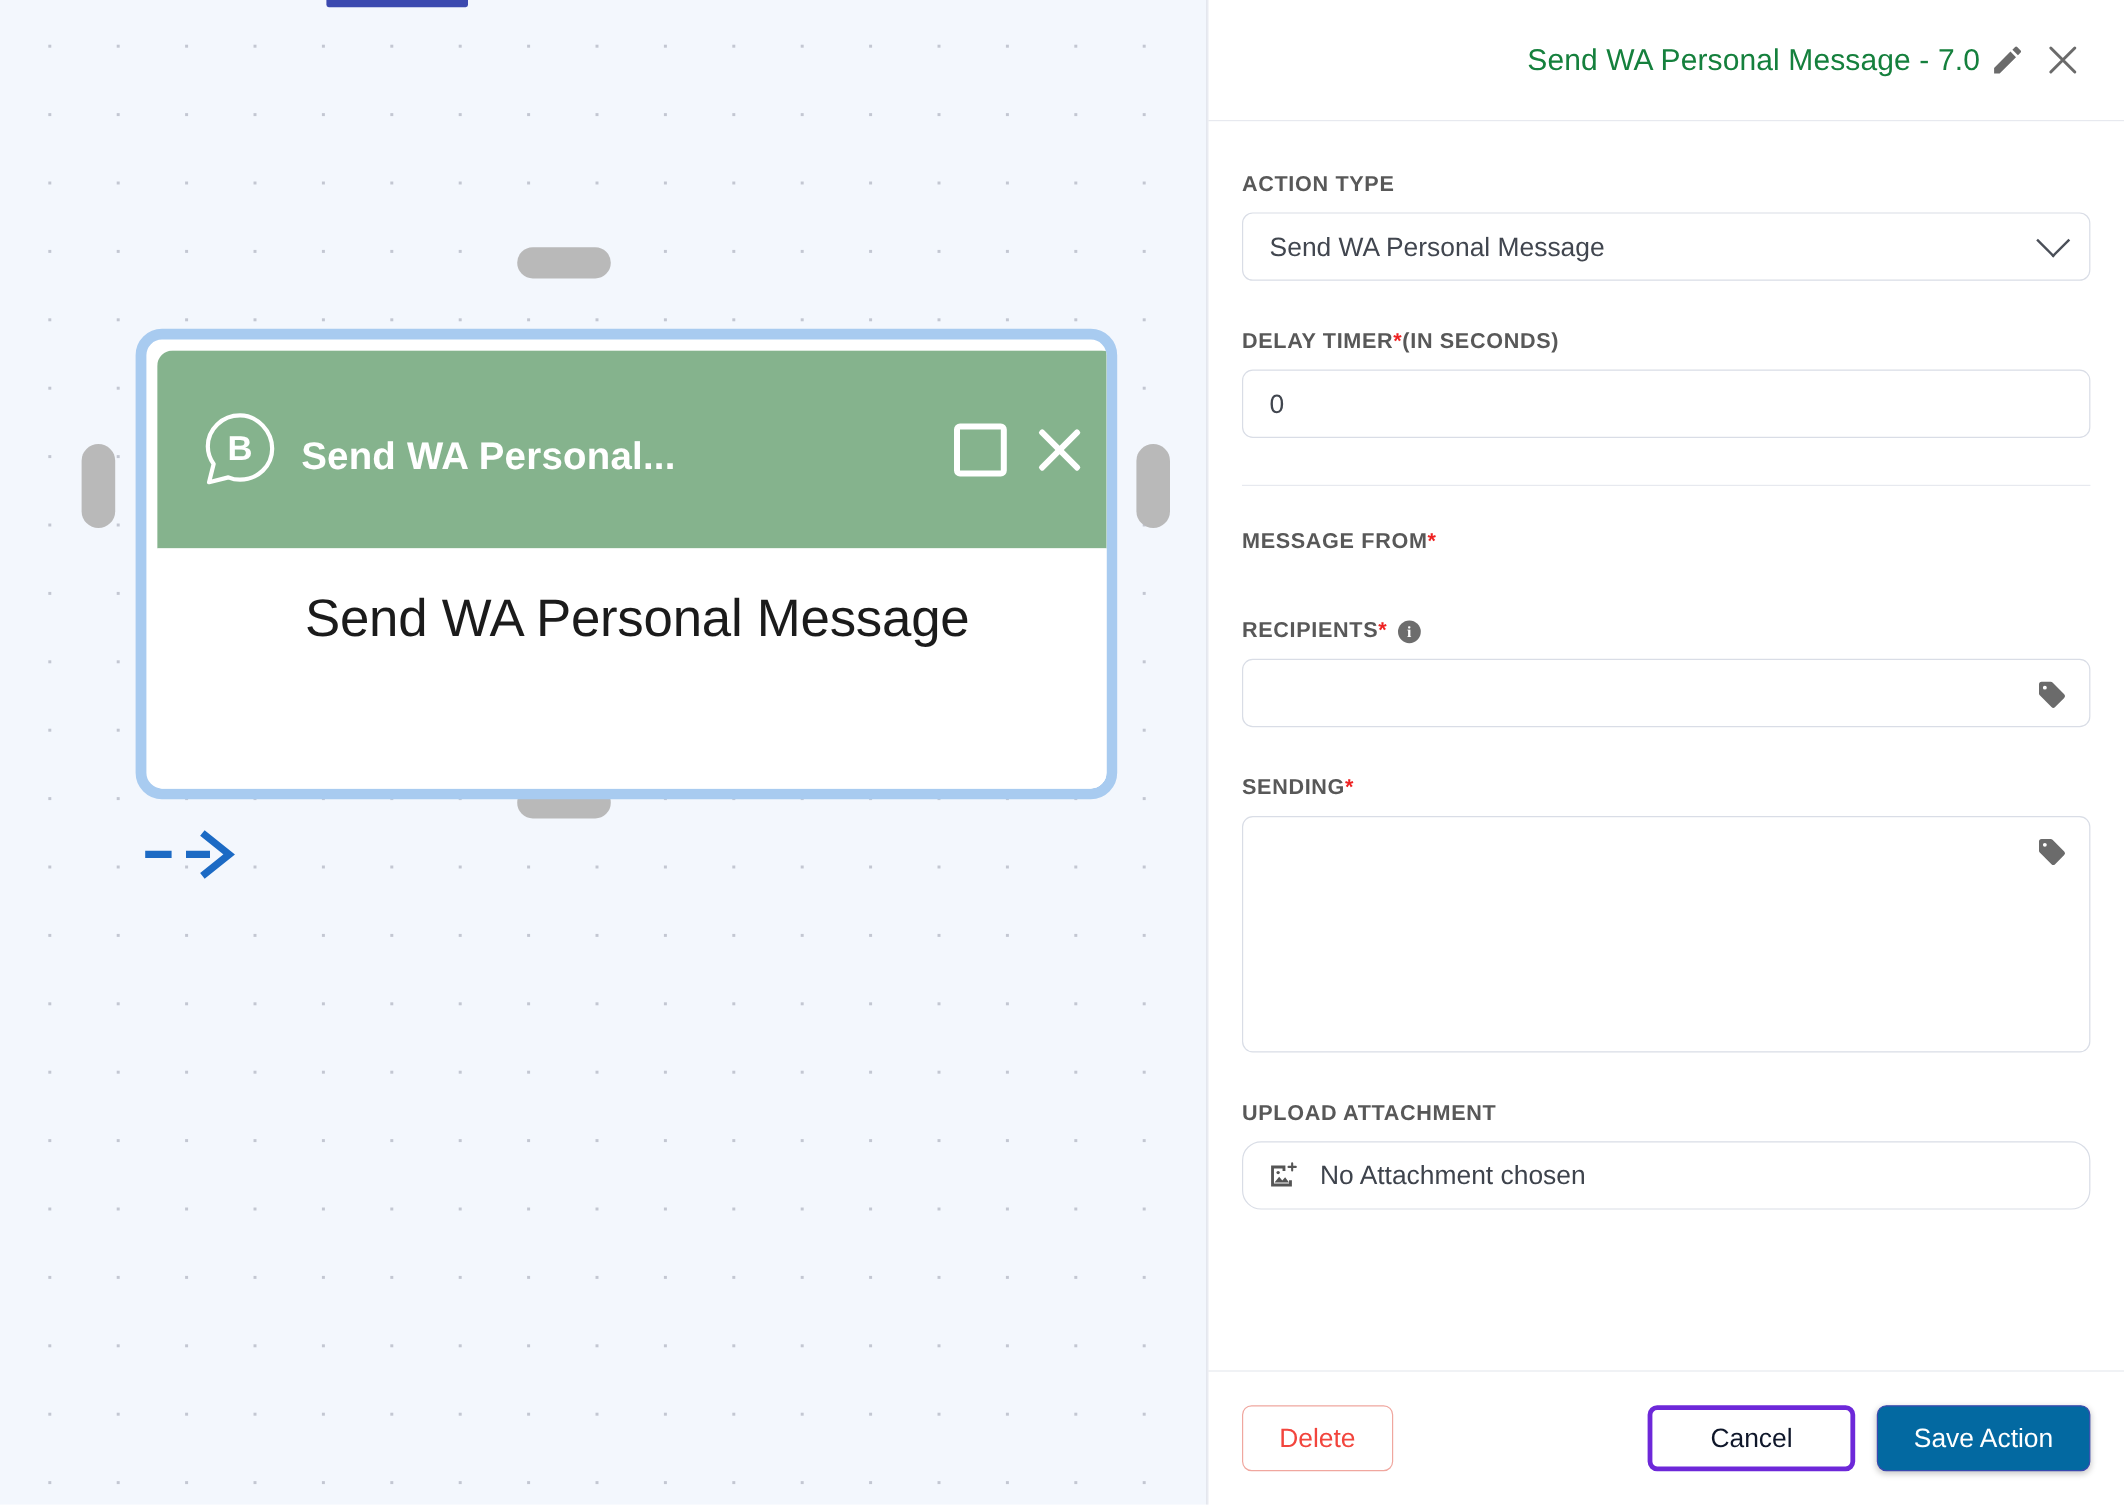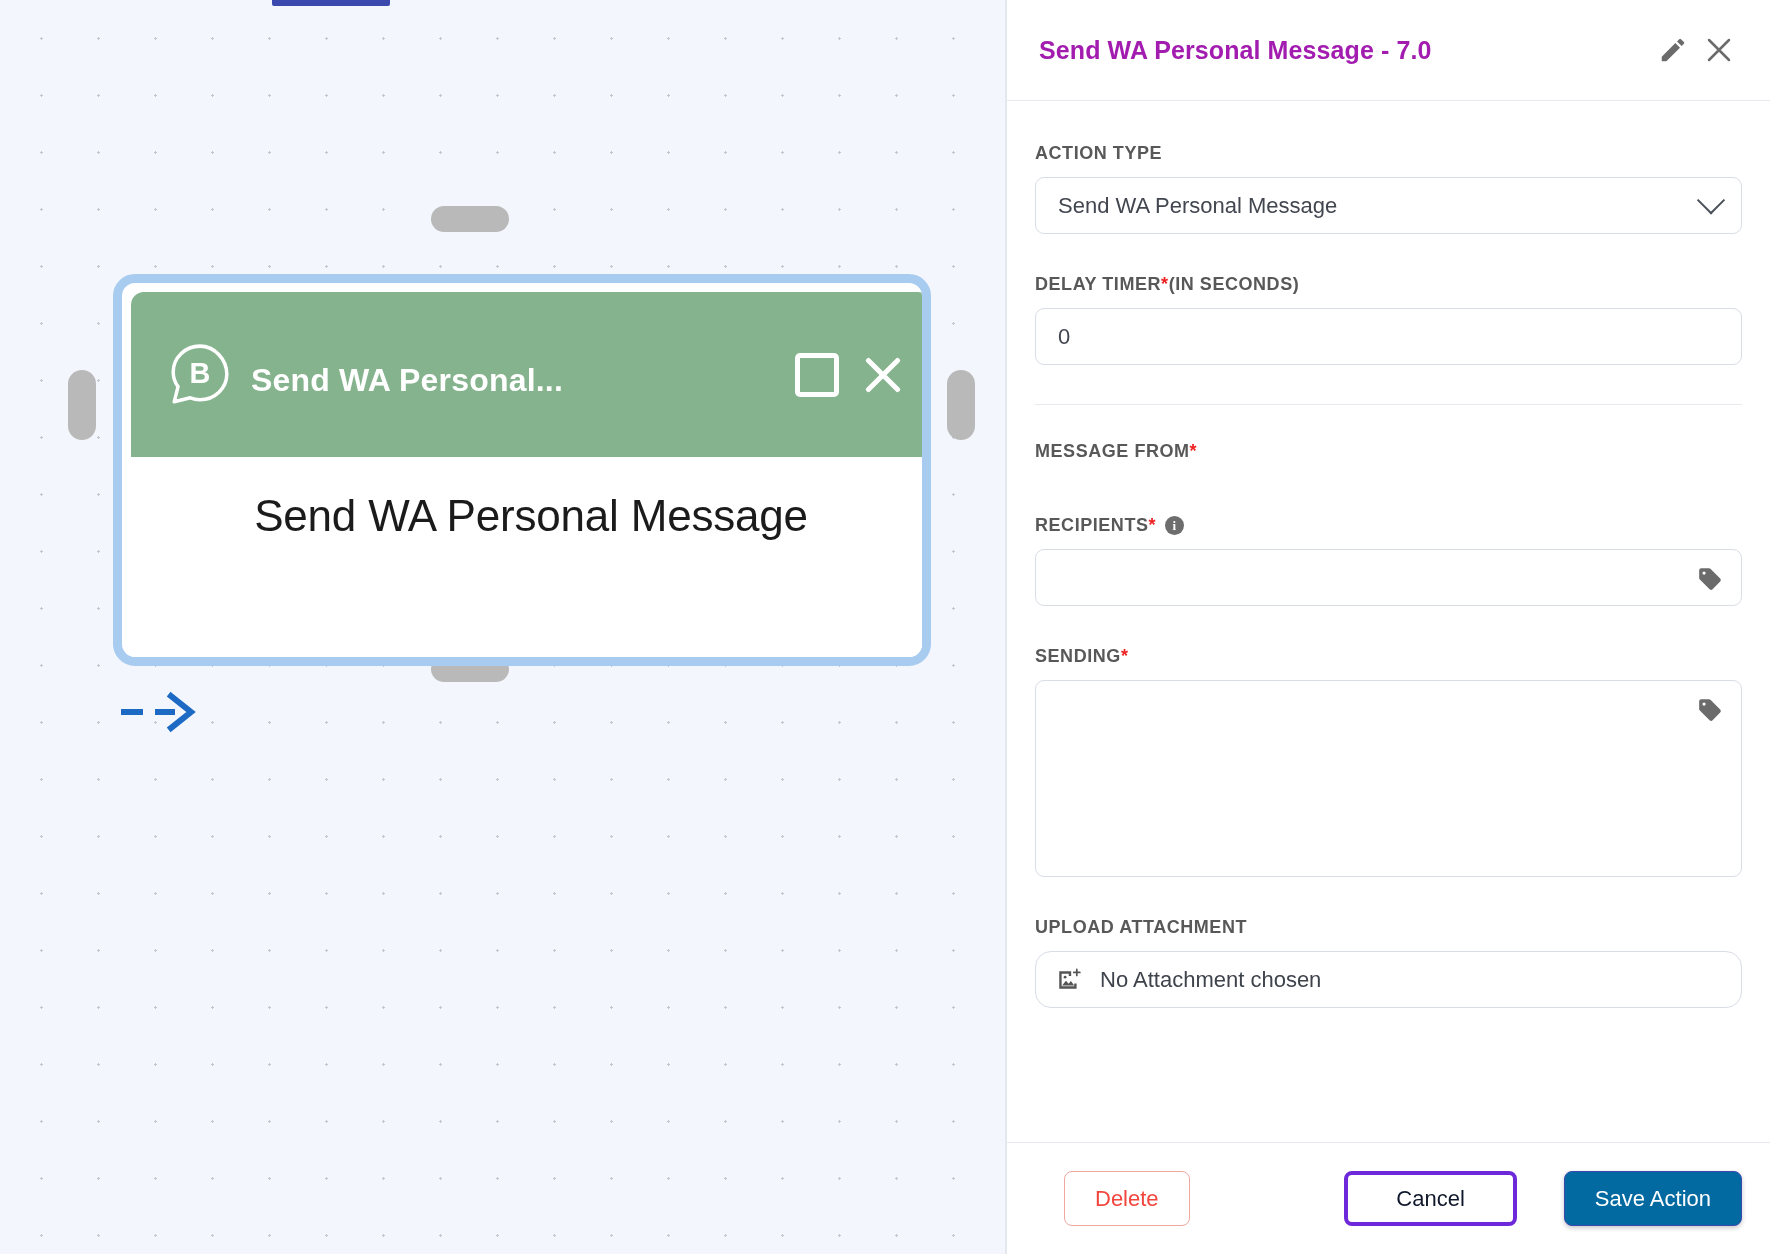--- a/index.html
+++ b/index.html
@@ -128,44 +128,45 @@
   .panel-header {
     height: 101px;
     flex: 0 0 auto;
     display: flex;
     align-items: center;
     padding: 0 28px 0 32px;
     border-bottom: 1px solid #e7e9ef;
   }
   .panel-title {
     font-size: 25px;
-    font-weight: bold;
-    color: #a21caf;
+    font-weight: normal;
+    color: #15803d;
     flex: 1 1 auto;
     letter-spacing: .1px;
+    text-align: right;
   }
   .hdr-btn {
     width: 46px; height: 46px;
     display: flex; align-items: center; justify-content: center;
     cursor: pointer;
   }
   .panel-body {
     flex: 1 1 auto;
     padding: 42px 28px 20px 28px;
     overflow: hidden;
   }
   .field { margin-bottom: 0; }
   .flabel {
     font-size: 18px;
     font-weight: bold;
     color: #585858;
     letter-spacing: .55px;
     margin-bottom: 13px;
     display: flex;
-    align-items: center;
+    align-items: flex-end;
   }
   .req { color: #ee2222; font-weight: bold; }
   .info-dot {
     display: inline-flex; align-items: center; justify-content: center;
     width: 19px; height: 19px; border-radius: 50%;
     background: #6d6d6d; color: #fff;
     font-size: 13px; font-weight: bold;
     font-family: "Liberation Serif", serif;
     margin-left: 9px;
   }
@@ -234,21 +235,20 @@
   }
   .btn {
     height: 55px;
     border-radius: 8px;
     font-size: 22px;
     display: inline-flex;
     align-items: center;
     justify-content: center;
     cursor: pointer;
     font-family: "Liberation Sans", sans-serif;
-    margin-left: 29px;
   }
   .btn-delete {
     padding: 0 30px;
     border: 1px solid #f0a79f;
     color: #f2453d;
     background: #fff;
   }
   .spacer { flex: 1 1 auto; }
   .btn-cancel {
     padding: 0 48px;

